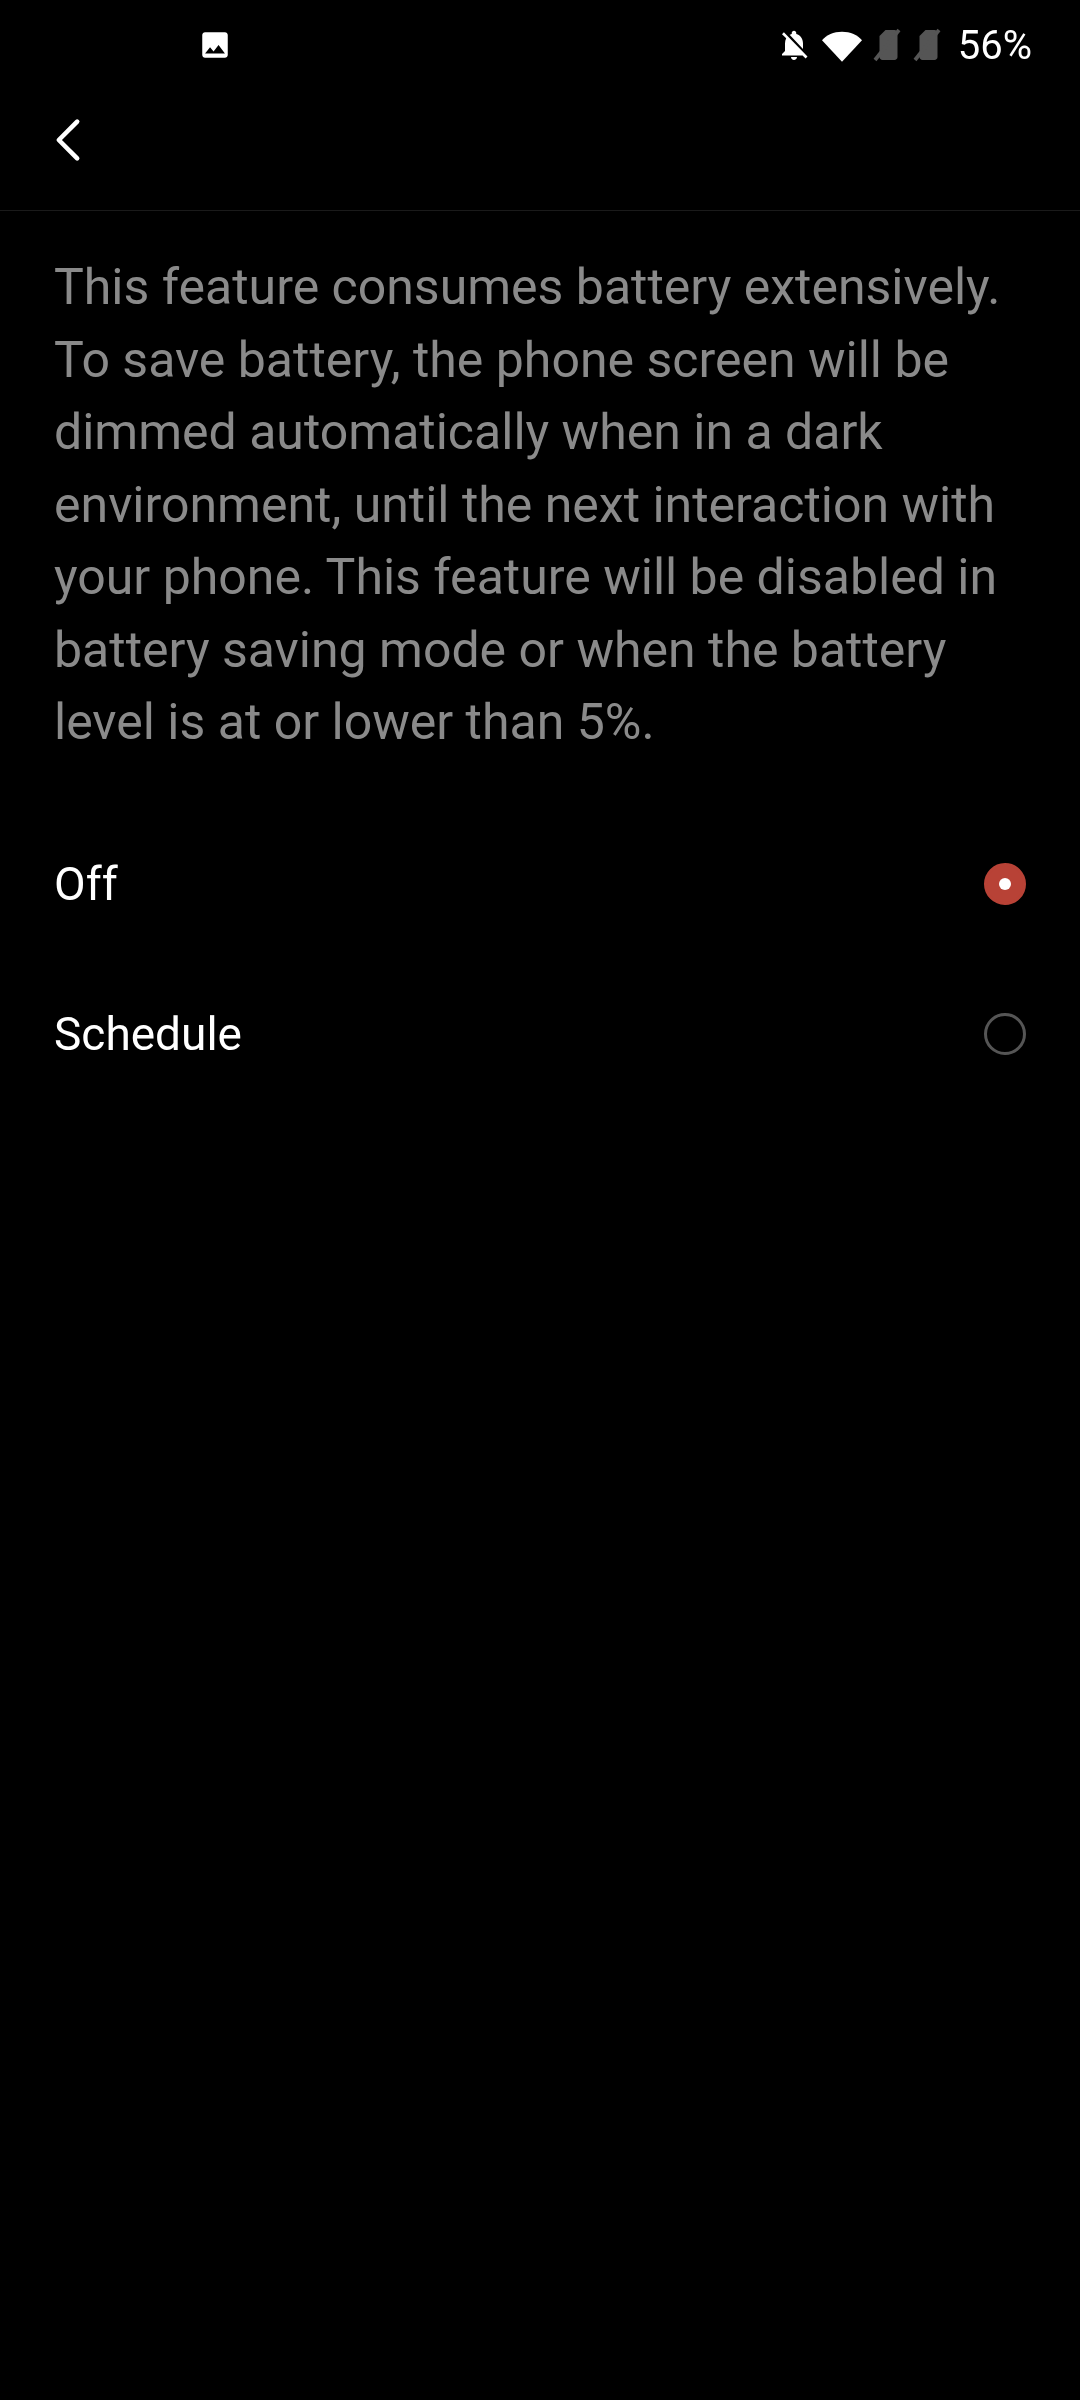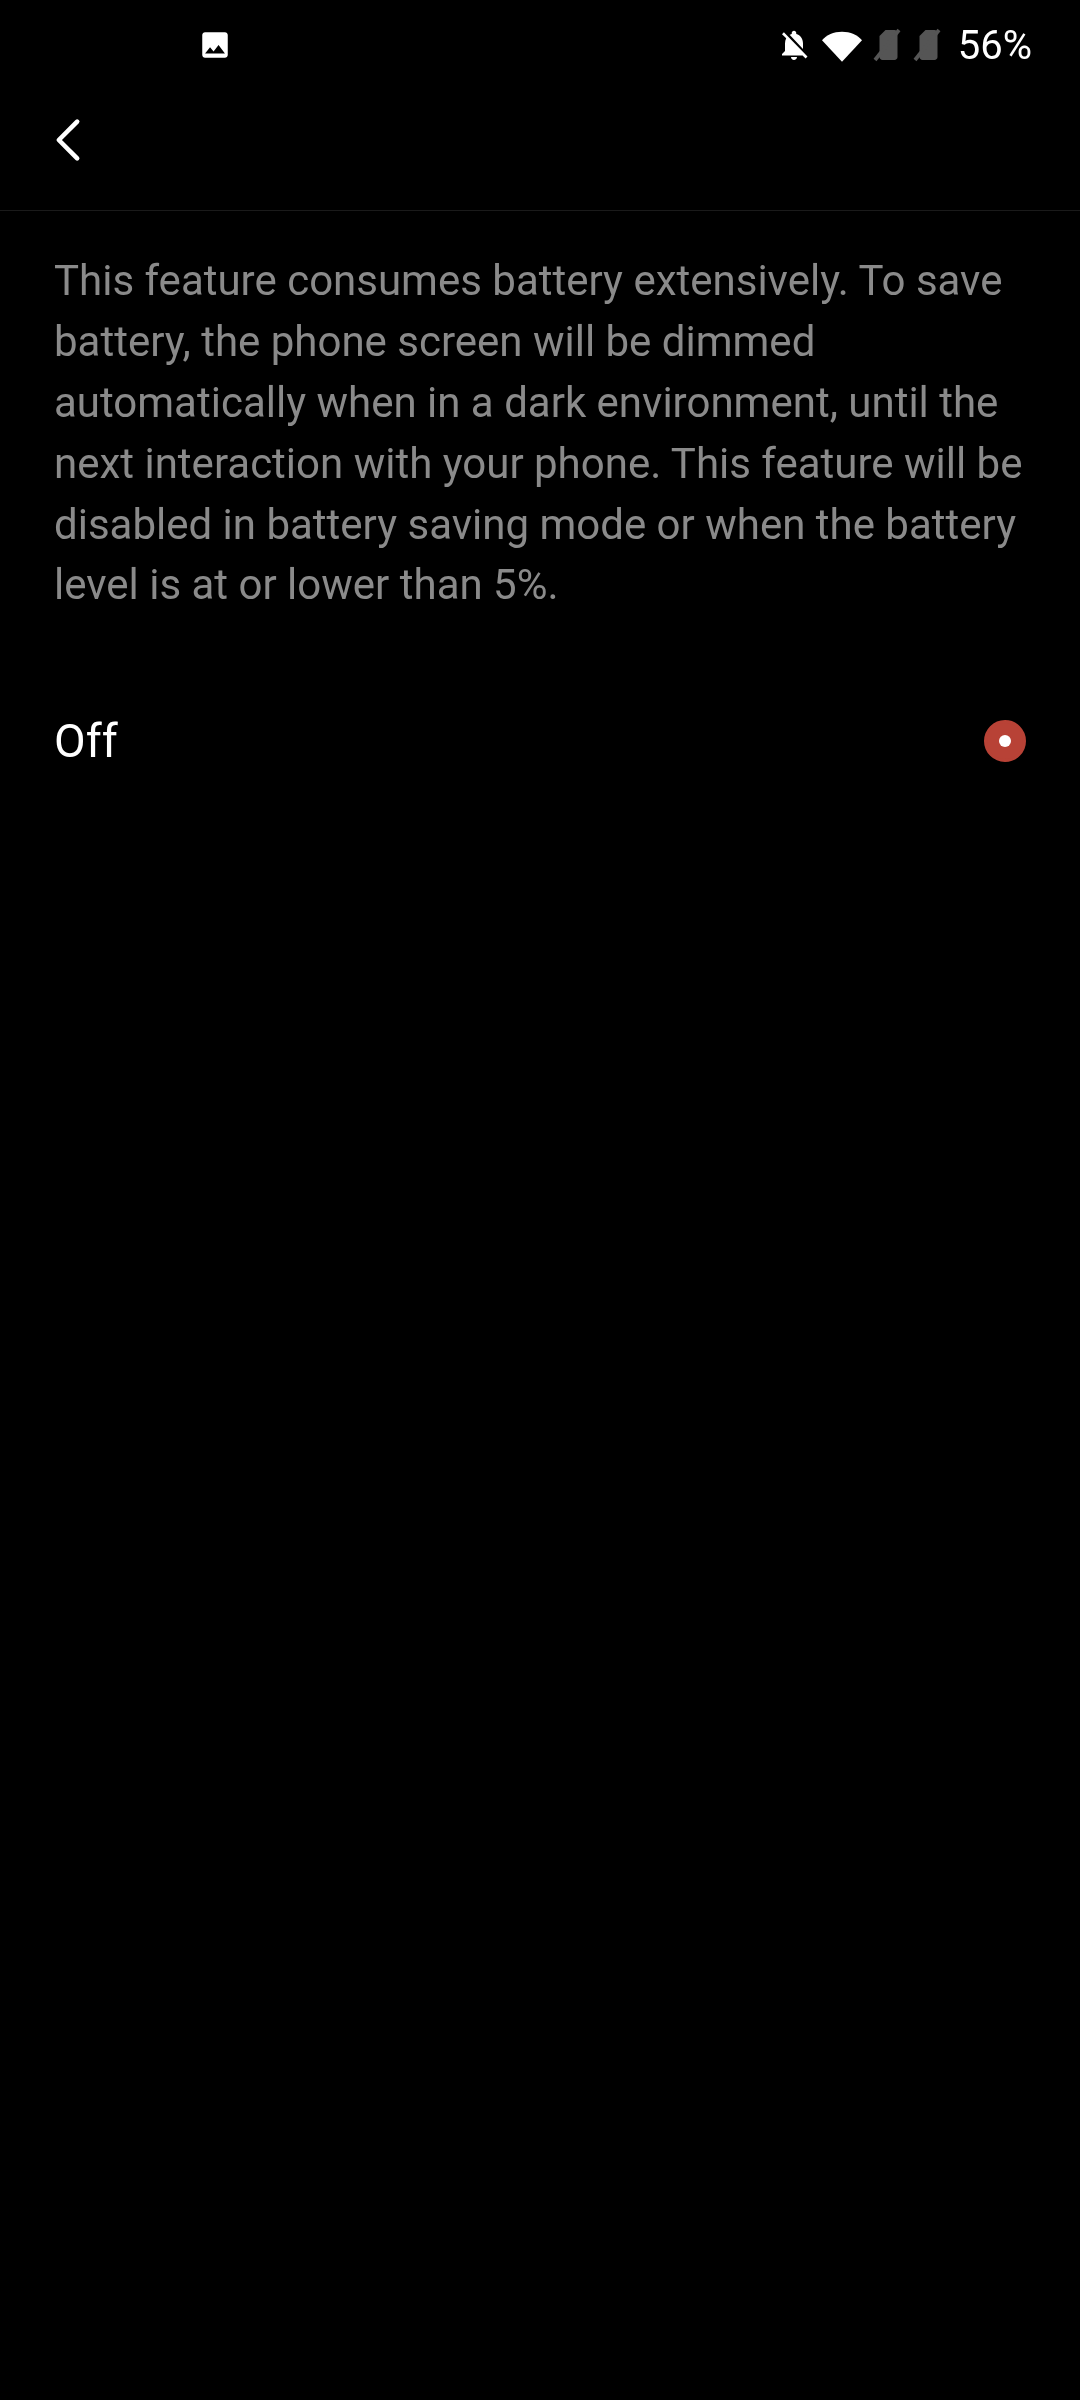--- a/index.html
+++ b/index.html
@@ -60,21 +60,21 @@
       font-weight: 400;
       color: #ffffff;
     }
     .divider {
       height: 1px;
       background: #1a1a1a;
       width: 100%;
     }
     .description {
       padding: 40px 54px 50px 54px;
-      font-size: 42px;
+      font-size: 50px;
       line-height: 1.45;
       color: #8a8a8a;
       font-weight: 400;
     }
     .options {
       padding: 0 54px;
     }
     .option-row {
       display: flex;
       align-items: center;
@@ -157,13 +157,17 @@
 
 <div class="divider"></div>
 
 <p class="description">This feature consumes battery extensively. To save battery, the phone screen will be dimmed automatically when in a dark environment, until the next interaction with your phone. This feature will be disabled in battery saving mode or when the battery level is at or lower than 5%.</p>
 
 <div class="options">
   <div class="option-row">
     <span class="option-label">Off</span>
     <span class="radio selected"></span>
   </div>
+  <div class="option-row">
+    <span class="option-label">Schedule</span>
+    <span class="radio"></span>
+  </div>
 </div>
 
 </body></html>

